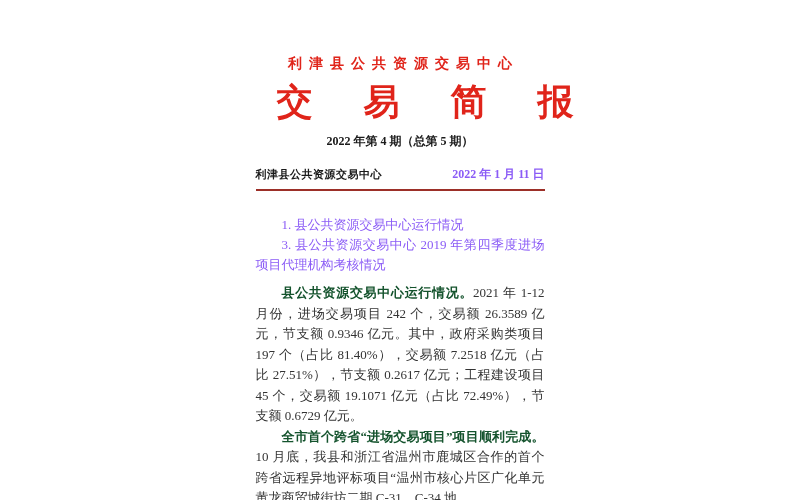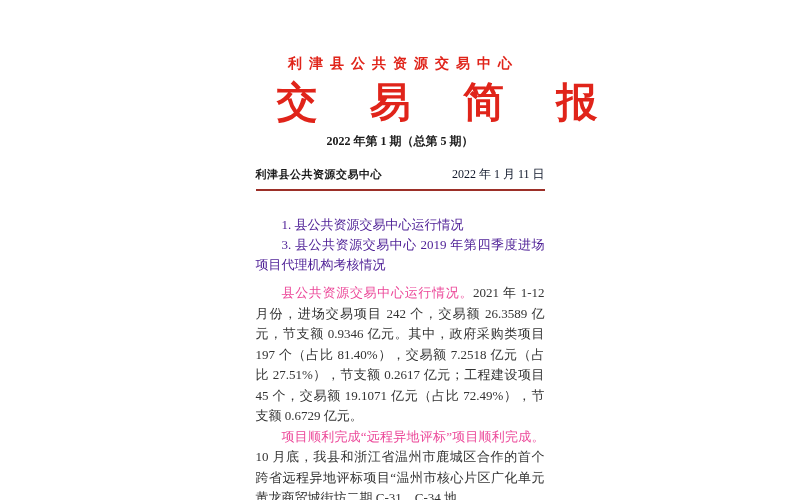--- a/index.html
+++ b/index.html
@@ -27,21 +27,21 @@
     line-height: 16px;
     letter-spacing: 7px;
     padding-left: 7px; 
     white-space: nowrap;
   }
   .doc-title {
     margin: 11px 0 0 0;
     text-align: center;
     color: #e0241a;
     font-weight: bold;
-    font-size: 41px;
+    font-size: 36px;
     line-height: 38px;
     letter-spacing: 21px;
     padding-left: 21px; 
     white-space: nowrap;
   }
   .issue-line {
     margin-top: 13px;
     text-align: center;
     font-weight: bold;
     font-size: 12px;
@@ -57,69 +57,69 @@
     align-items: baseline;
   }
   .masthead .issuer {
     font-size: 11px;
     font-weight: bold;
     color: #1a1a1a;
     letter-spacing: 0.5px;
   }
   .masthead .date {
     font-size: 12px;
-    font-weight: normal;
-    color: #0f172a;
+    font-weight: bold;
+    color: #8b5cf6;
   }
   .toc {
     margin-top: 24px;
     font-size: 13px;
     line-height: 20px;
-    color: #4c1d95;
+    color: #8b5cf6;
   }
   .toc p {
     margin: 0;
     text-indent: 2em;
     text-align: justify;
   }
   .body-text {
     margin-top: 8px;
     font-size: 13px;
     line-height: 20.5px;
     text-align: justify;
     color: #333333;
   }
   .body-text p {
     margin: 0;
     text-indent: 2em;
   }
   .body-text .lead {
-    font-weight: normal;
-    color: #ec4899;
+    font-weight: bold;
+    color: #14532d;
   }
 </style>
 </head>
 <body>
 
 <div class="page">
 
   <div class="org-name">利津县公共资源交易中心</div>
 
   <h1 class="doc-title">交 易 简 报</h1>
 
-  <div class="issue-line">2022 年第 1 期（总第 5 期）</div>
+  <div class="issue-line">2022 年第 4 期（总第 5 期）</div>
 
   <div class="masthead">
     <span class="issuer">利津县公共资源交易中心</span>
     <span class="date">2022 年 1 月 11 日</span>
   </div>
 
   <div class="toc">
     <p>1. 县公共资源交易中心运行情况</p>
     <p>3. 县公共资源交易中心 2019 年第四季度进场项目代理机构考核情况</p>
   </div>
 
   <div class="body-text">
     <p><span class="lead">县公共资源交易中心运行情况。</span><span>2021 年 1-12 月份，进场交易项目 242 个，交易额 26.3589 亿元，节支额 0.9346 亿元。其中，政府采购类项目 197 个（占比 81.40%），交易额 7.2518 亿元（占比 27.51%），节支额 0.2617 亿元；工程建设项目 45 个，交易额 19.1071 亿元（占比 72.49%），节支额 0.6729 亿元。</span></p>
-    <p><span class="lead">项目顺利完成“远程异地评标”项目顺利完成。</span><span>10 月底，我县和浙江省温州市鹿城区合作的首个跨省远程异地评标项目“温州市核心片区广化单元黄龙商贸城街坊二期 C-31、C-34 地</span></p>
+    <p><span class="lead">全市首个跨省“进场交易项目”项目顺利完成。</span><span>10 月底，我县和浙江省温州市鹿城区合作的首个跨省远程异地评标项目“温州市核心片区广化单元黄龙商贸城街坊二期 C-31、C-34 地</span></p>
   </div>
 
 </div>
 
 </body></html>

